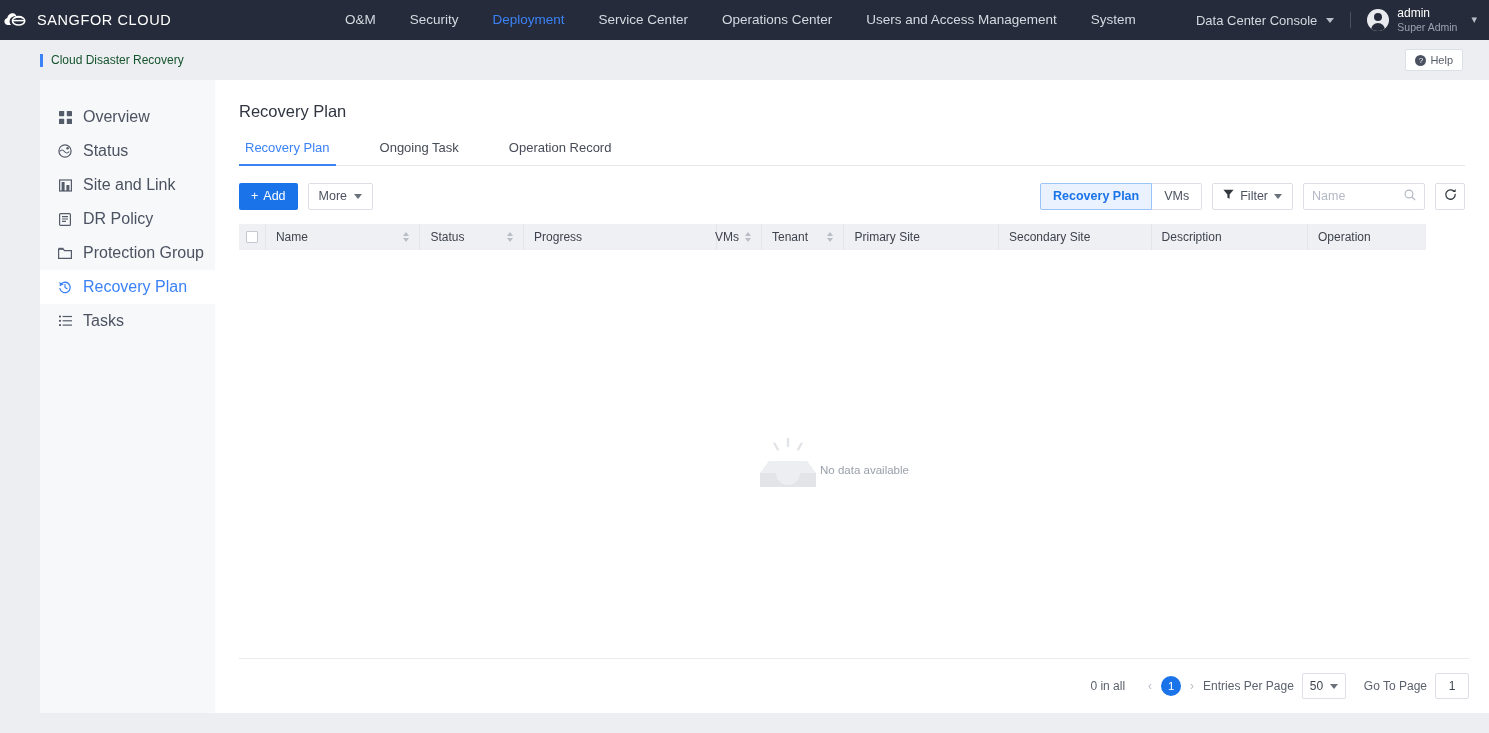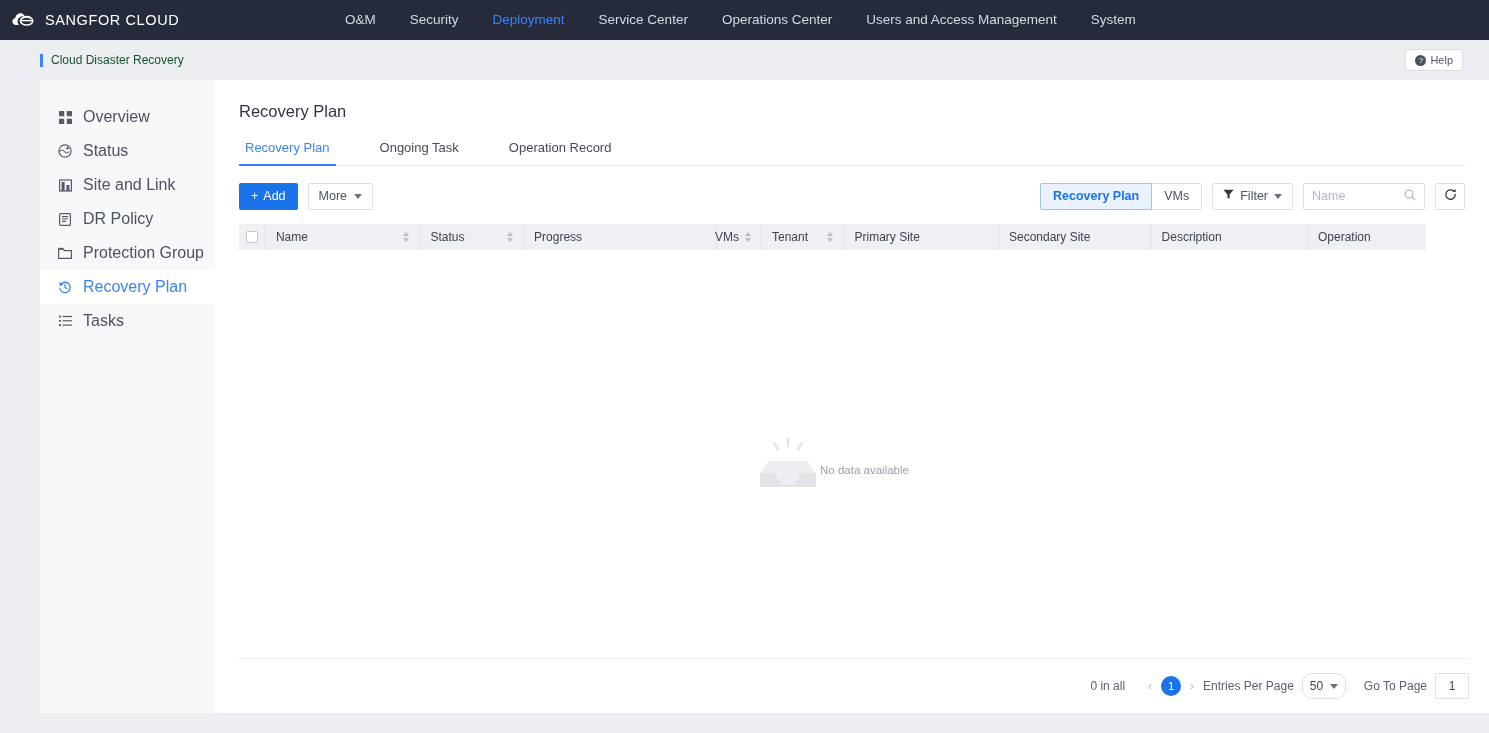--- a/index.html
+++ b/index.html
@@ -9,21 +9,21 @@
     background: #eceef1;
     overflow: hidden;
   }
 
   
   .topnav {
     height: 40px; background: #252b3a;
     display: flex; align-items: center;
     position: relative;
   }
-  .brand { display: flex; align-items: center; gap: 9px; padding-left: 12px; min-width: 300px; }
+  .brand { display: flex; align-items: center; gap: 9px; padding-left: 4px; min-width: 300px; }
   .brand-logo { width: 24px; height: 20px; position: relative; }
   .brand-name { color: #fff; font-size: 14.5px; letter-spacing: .6px; }
   .navitems { display: flex; align-items: center; gap: 0; margin-left: 28px; }
   .navitem {
     color: #d5d9e0; font-size: 13.5px; padding: 4px 17px; line-height: 40px;
     cursor: pointer; white-space: nowrap;
   }
   .navitem.active { color: #3b82f6; }
   .topright {
     position: absolute; right: 12px; top: 0; height: 40px;
@@ -156,21 +156,21 @@
     font-size: 12px; color: #5b616d;
   }
   .total { margin-right: 14px; }
   .pg-arrow { color: #b9bdc6; font-size: 12px; padding: 0 9px; cursor: pointer; }
   .pg-num {
     width: 20px; height: 20px; border-radius: 50%; background: #1a73e8; color: #fff;
     font-size: 11.5px; display: flex; align-items: center; justify-content: center; cursor: pointer;
   }
   .epp-label { margin-right: 8px; }
   .select {
-    height: 26px; width: 44px; border: 1px solid #dcdfe6; border-radius: 10px; background: #fff;
+    height: 26px; width: 44px; border: 1px solid #dcdfe6; border-radius: 2px; background: #fff;
     display: flex; align-items: center; justify-content: space-between; padding: 0 7px;
     font-size: 12px; color: #3f4550; cursor: pointer;
   }
   .gtp-label { margin-left: 18px; margin-right: 8px; }
   .gtp-input {
     height: 26px; width: 34px; border: 1px solid #dcdfe6; border-radius: 2px; background: #fff;
     font-size: 12px; color: #3f4550; text-align: center; outline: none; font-family: inherit;
   }
 </style>
 </head>
@@ -192,20 +192,35 @@
   <div class="navitems">
     <div class="navitem">O&amp;M</div>
     <div class="navitem">Security</div>
     <div class="navitem active">Deployment</div>
     <div class="navitem">Service Center</div>
     <div class="navitem">Operations Center</div>
     <div class="navitem">Users and Access Management</div>
     <div class="navitem">System</div>
   </div>
 
+  <div class="topright">
+    <div class="console-sel">
+      <span>Data Center Console</span>
+      <span class="caret"></span>
+    </div>
+    <span class="vdiv"></span>
+    <div class="user">
+      <span class="avatar"></span>
+      <span class="user-txt">
+        <span class="user-name" style="display:block">admin</span>
+        <span class="user-role" style="display:block">Super Admin</span>
+      </span>
+      <span class="chev">▾</span>
+    </div>
+  </div>
 </div>
 
 <div class="crumbbar">
   <span class="crumb-mark"></span>
   <span class="crumb-text">Cloud Disaster Recovery</span>
   <div class="help-btn">
     <span class="help-dot">?</span>
     <span>Help</span>
   </div>
 </div>

